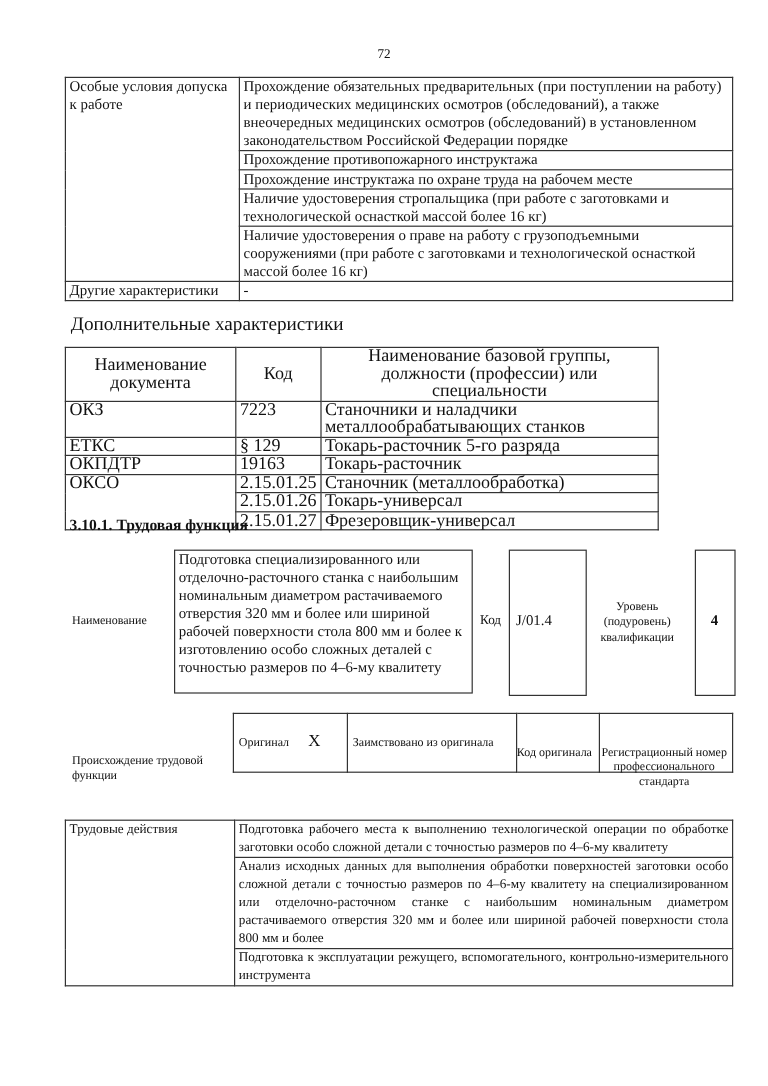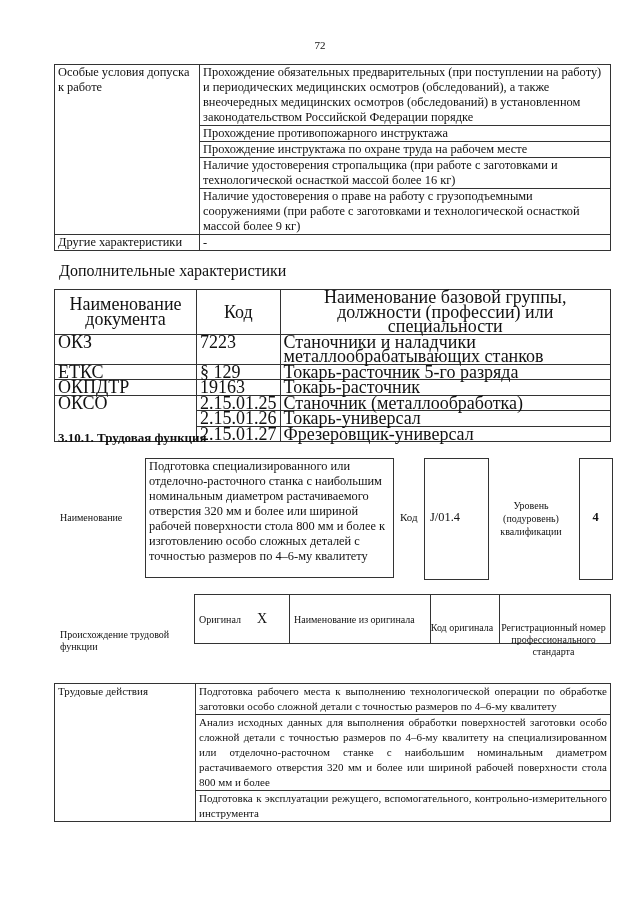--- a/index.html
+++ b/index.html
@@ -13,21 +13,21 @@
     table { border-collapse: collapse; }
     td, th { border: 1px solid #333; padding: 0 3px; vertical-align: top; font-weight: normal; }
 
     
     #t-cond { left: 54px; top: 64px; width: 557px; font-size: 12.4px; line-height: 15px; }
     #t-cond td.c1 { width: 138px; }
 
     .sub-heading { left: 59px; top: 262px; font-size: 16px; }
 
     
-    #t-add { left: 54px; top: 289px; width: 557px; font-size: 18px; line-height: 14.5px; }
+    #t-add { left: 54px; top: 289px; width: 495px; font-size: 15px; line-height: 14.5px; }
     #t-add th { text-align: center; vertical-align: middle; }
     #t-add .c1 { width: 135px; }
     #t-add .c2 { width: 60px; }
 
     .section-title { left: 58px; top: 430px; font-size: 13px; font-weight: bold; }
 
     
     .lbl-small { font-size: 10px; }
     .name-label { left: 60px; top: 512px; }
     .name-box { left: 145px; top: 458px; width: 241px; height: 118px; border: 1px solid #333; padding: 0 3px; font-size: 12.4px; line-height: 15px; }
@@ -68,21 +68,21 @@
   <tr>
         <td>Прохождение противопожарного инструктажа</td>
       </tr>
   <tr>
         <td>Прохождение инструктажа по охране труда на рабочем месте</td>
       </tr>
   <tr>
         <td>Наличие удостоверения стропальщика (при работе с заготовками и технологической оснасткой массой более 16 кг)</td>
       </tr>
   <tr>
-        <td>Наличие удостоверения о праве на работу с грузоподъемными сооружениями (при работе с заготовками и технологической оснасткой массой более 9 кг)</td>
+        <td>Наличие удостоверения о праве на работу с грузоподъемными сооружениями (при работе с заготовками и технологической оснасткой массой более 16 кг)</td>
       </tr>
   <tr>
     <td class="c1">Другие характеристики</td>
     <td>-</td>
   </tr>
 </tbody>
   </table>
 
 <div class="abs sub-heading">Дополнительные характеристики</div>
 
@@ -135,21 +135,21 @@
 <div class="abs level-box"></div>
 <div class="abs level-value">4</div>
 
 <div class="abs origin-label lbl-small">Происхождение трудовой функции</div>
 <table class="abs lbl-small" id="t-origin">
   <tbody>
       <tr>
     <td class="o1">
       <span>Оригинал</span><span class="x-mark">X</span>
     </td>
-    <td class="o2">Наименование из оригинала</td>
+    <td class="o2">Заимствовано из оригинала</td>
     <td class="o3"></td>
     <td></td>
   </tr>
 </tbody>
   </table>
 <div class="abs orig-code-cap lbl-small">Код оригинала</div>
 <div class="abs reg-num-cap lbl-small">Регистрационный номер профессионального стандарта</div>
 
 <table class="abs" id="t-actions">
   <tbody>

